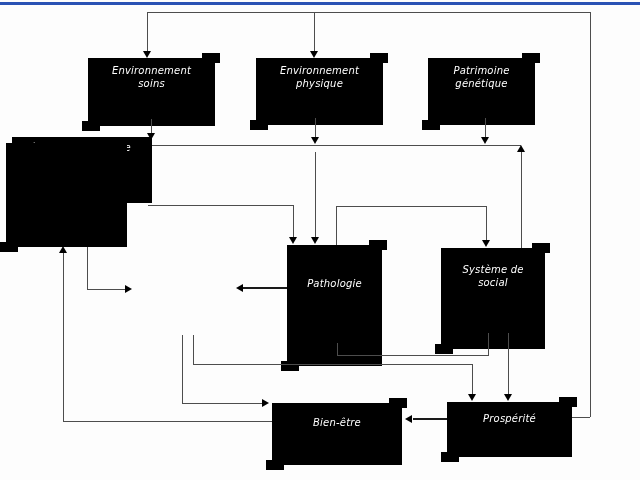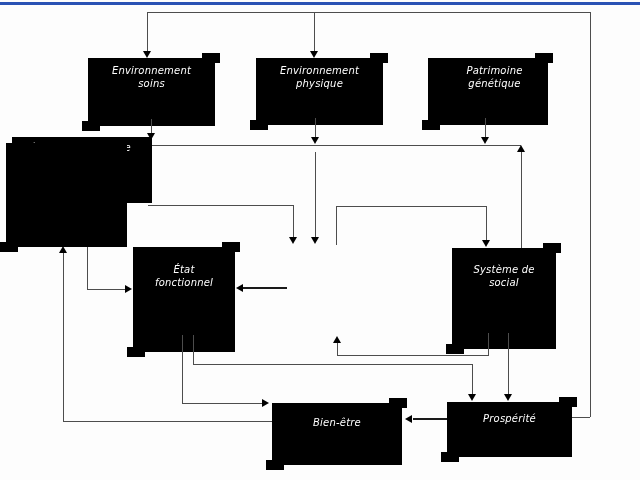--- a/index.html
+++ b/index.html
@@ -35,45 +35,44 @@
     <span>soins</span>
   </div>
 
   <div class="box" style="left:256px;top:58px;width:127px;height:60px;padding-top:7px;">
     <span class="nub-tr"></span>
     <span class="nub-bl"></span>
     <span>Environnement</span><br>
     <span>physique</span>
   </div>
 
-  <div class="box" style="left:428px;top:58px;width:107px;height:60px;padding-top:7px;padding-left:13px;">
+  <div class="box" style="left:428px;top:58px;width:107px;height:60px;padding-top:7px;">
     <span class="nub-tr"></span>
     <span class="nub-bl"></span>
     <span>Patrimoine</span><br>
     <span>génétique</span>
   </div>
 
   <div class="box" style="left:12px;top:137px;width:140px;height:66px;">
     <span class="rx-title">Réaction individuelle</span>
     <span class="rx-sub" style="padding-top:13px;">comportementale</span>
     <span class="rx-sub">biologique</span>
   </div>
   <div class="box" style="left:6px;top:143px;width:121px;height:104px;">
     <span class="nub-bl"></span>
   </div>
 
-  <div class="box" style="left:133px;top:247px;width:102px;height:88px;padding-top:17px;">
+
+  <div class="box" style="left:287px;top:245px;width:95px;height:88px;padding-top:33px;">
     <span class="nub-tr"></span>
     <span class="nub-bl"></span>
-    <span>État</span><br>
-    <span>fonctionnel</span>
+    <span>Pathologie</span>
   </div>
 
-
-  <div class="box" style="left:441px;top:248px;width:104px;height:85px;padding-top:16px;margin-left:11px;">
+  <div class="box" style="left:441px;top:248px;width:104px;height:85px;padding-top:16px;">
     <span class="nub-tr"></span>
     <span class="nub-bl"></span>
     <span>Système de</span><br>
     <span>social</span>
   </div>
 
   <div class="box" style="left:447px;top:402px;width:125px;height:44px;padding-top:11px;">
     <span class="nub-tr"></span>
     <span class="nub-bl"></span>
     <span>Prospérité</span>

